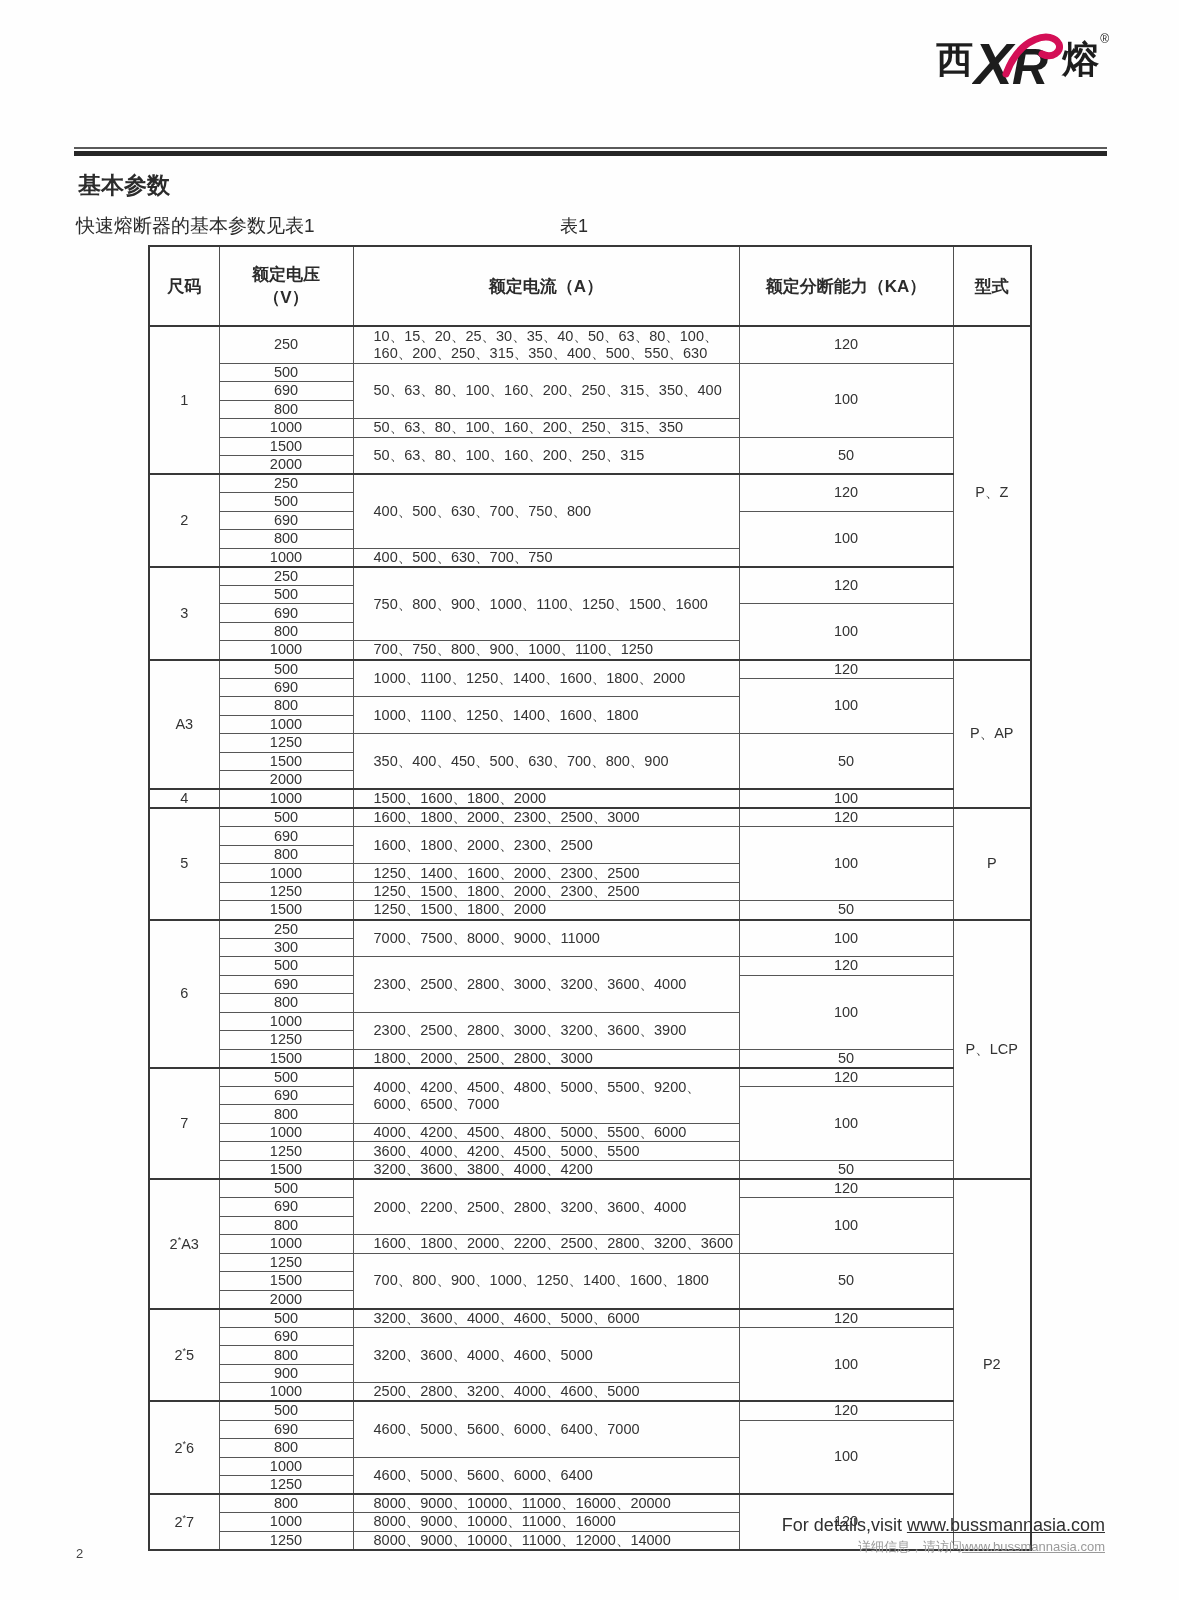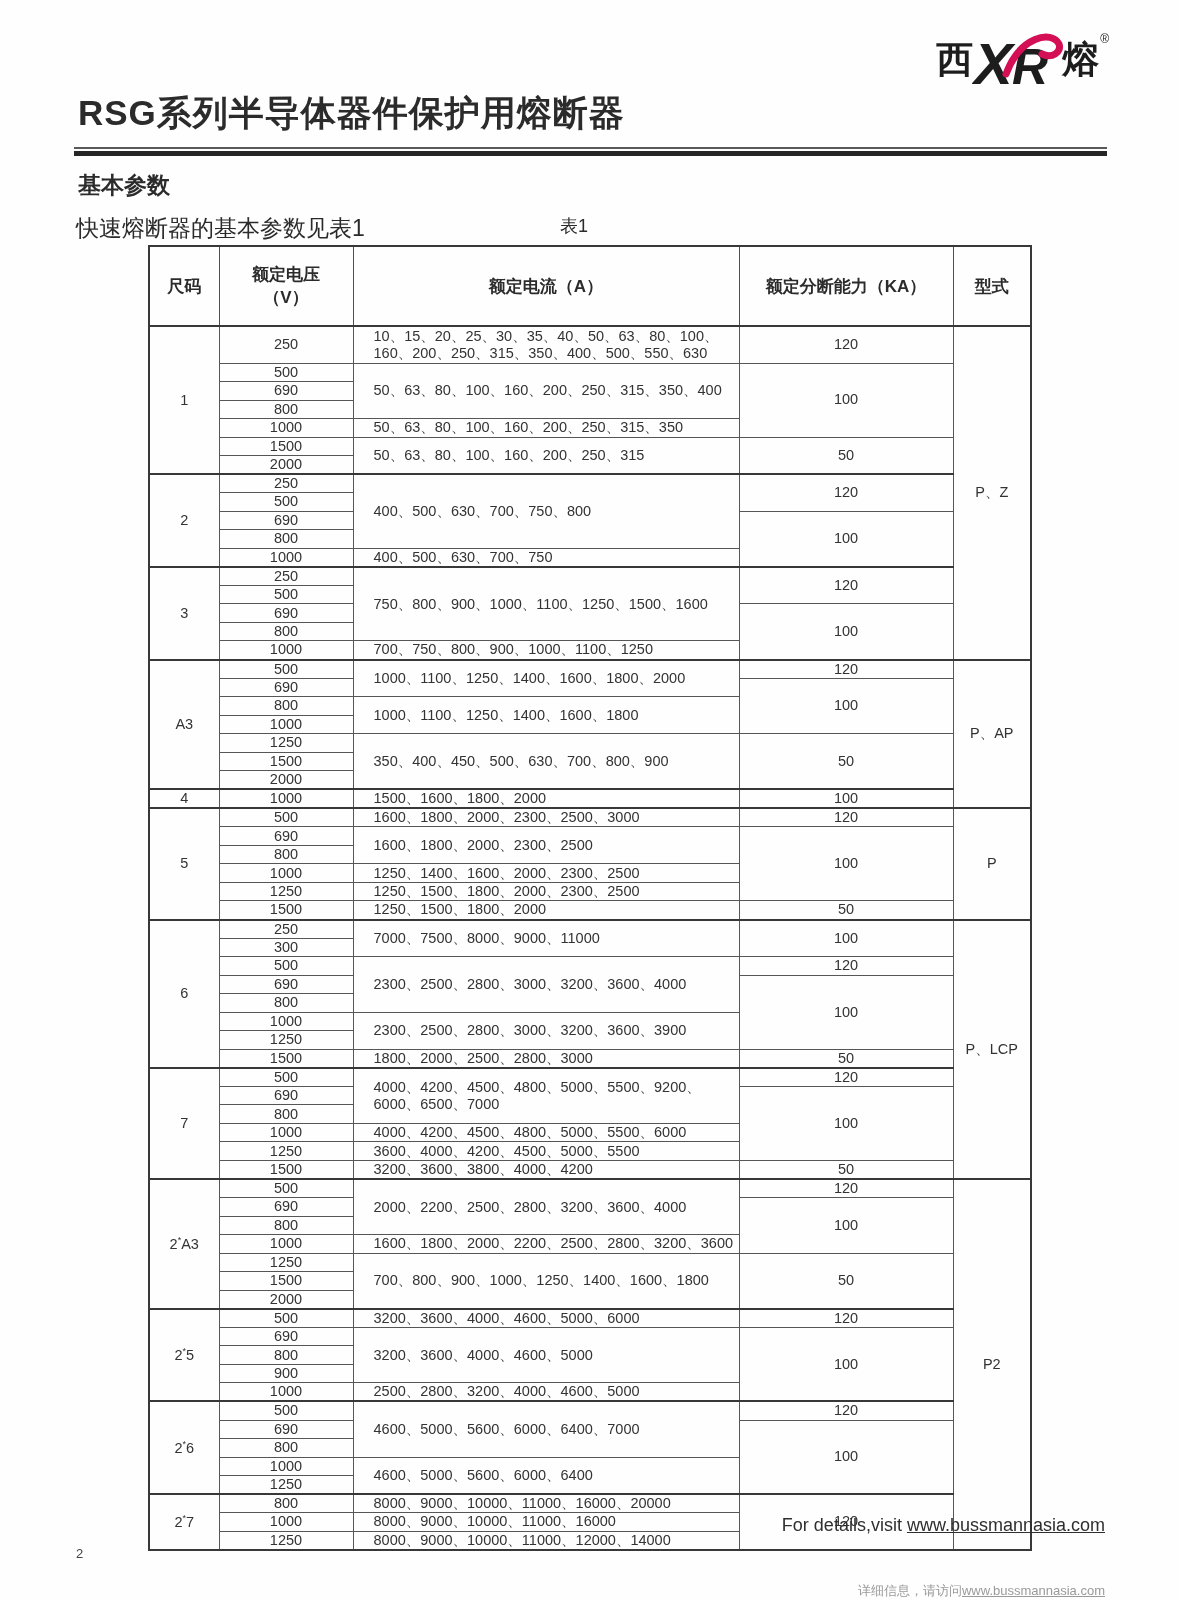--- a/index.html
+++ b/index.html
@@ -14,21 +14,21 @@
   .logo-xr { display:block; margin:0 -2px; }
   .logo-reg { font-size:12px; color:#1d1d1d; margin-top:2px; }
   .page-title {
     position:absolute; left:78px; top:90px; font-size:35px; font-weight:bold;
     color:#2b2b2b; letter-spacing:1px; white-space:nowrap;
   }
   .title-rule { position:absolute; left:74px; right:72px; top:147px; }
   .title-rule .thin  { height:2px; background:#5a5a5a; }
   .title-rule .thick { height:5px; background:#262626; margin-top:2px; }
   .section-heading { position:absolute; left:78px; top:170px; font-size:23px; font-weight:bold; color:#2b2b2b; }
-  .table-intro   { position:absolute; left:76px; top:213px; font-size:23px; color:#2b2b2b; }
+  .table-intro   { position:absolute; left:76px; top:213px; font-size:19px; color:#2b2b2b; }
   .table-caption { position:absolute; left:560px; top:214px; font-size:18px; color:#2b2b2b; }
 
   
   table.spec {
     position:absolute; left:148px; top:245px; width:882px;
     border-collapse:collapse; table-layout:fixed;
     border:2px solid #383838;
   }
   table.spec th {
     height:40px; font-size:17px; font-weight:bold; text-align:center;
@@ -40,41 +40,40 @@
     border:1px solid #565656; padding:0; font-size:14.5px; line-height:1.18;
     text-align:center; color:#333; vertical-align:middle;
   }
   table.spec tr.gs td { border-top:2px solid #383838; }
   table.spec td.curr { text-align:left; padding:0 2px 0 20px; }
   table.spec td.size sup { font-size:9px; }
 
   
   .footer { position:absolute; right:74px; top:1512px; text-align:right; line-height:1.45; }
   .footer .en { font-size:18px; color:#2f2f2f; }
-  .footer .cn { font-size:13px; color:#9a9a9a;margin-top:44px; }
+  .footer .cn { font-size:13px; color:#9a9a9a; }
   .footer a, .footer .url { text-decoration:underline; color:inherit; }
   .page-number { position:absolute; left:76px; top:1546px; font-size:13px; color:#444; }
 </style>
 </head>
 <body>
 
 <div class="page">
 
   <div class="logo">
     <span class="logo-cn">西</span>
     <svg class="logo-xr" width="92" height="62" viewBox="0 0 92 62">
       <text x="2" y="54" font-size="58" font-weight="bold" font-style="italic" font-family="Liberation Sans, DejaVu Sans, sans-serif" fill="#1d1d1d">X</text>
       <text x="40" y="54" font-size="50" font-weight="bold" font-style="italic" font-family="Liberation Sans, DejaVu Sans, sans-serif" fill="#1d1d1d">R</text>
       <path d="M34 44 C48 6 80 0 87 14 C90 22 80 29 70 24" stroke="#d40f56" stroke-width="7" fill="none" stroke-linecap="round"></path>
     </svg>
     <span class="logo-cn">熔</span>
     <span class="logo-reg">®</span>
   </div>
 
-  <div class="page-title">RSG系列半导体器件保护用熔断器</div>
   <div class="title-rule">
     <div class="thin"></div>
     <div class="thick"></div>
   </div>
 
   <div class="section-heading">基本参数</div>
   <div class="table-intro">快速熔断器的基本参数见表1</div>
   <div class="table-caption">表1</div>
 
   <table class="spec">

